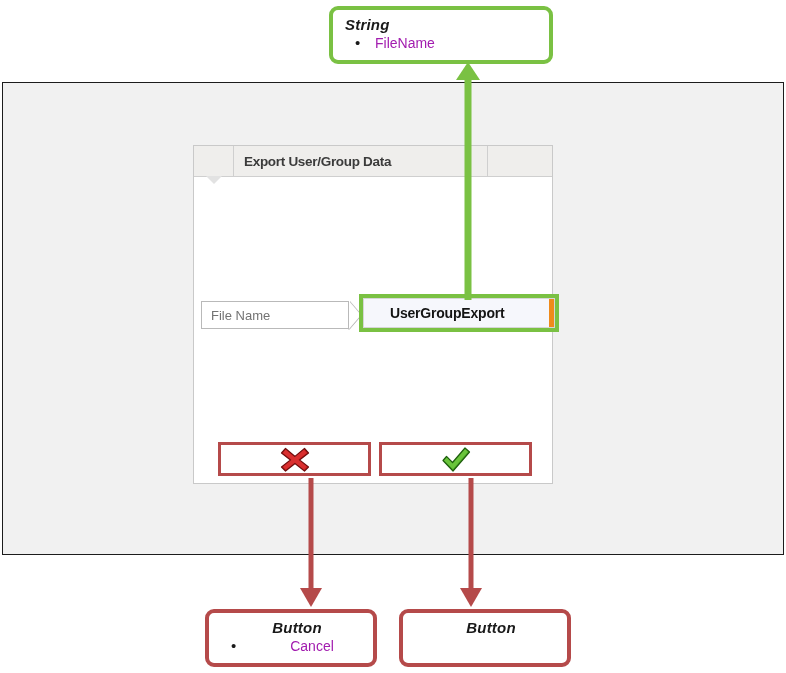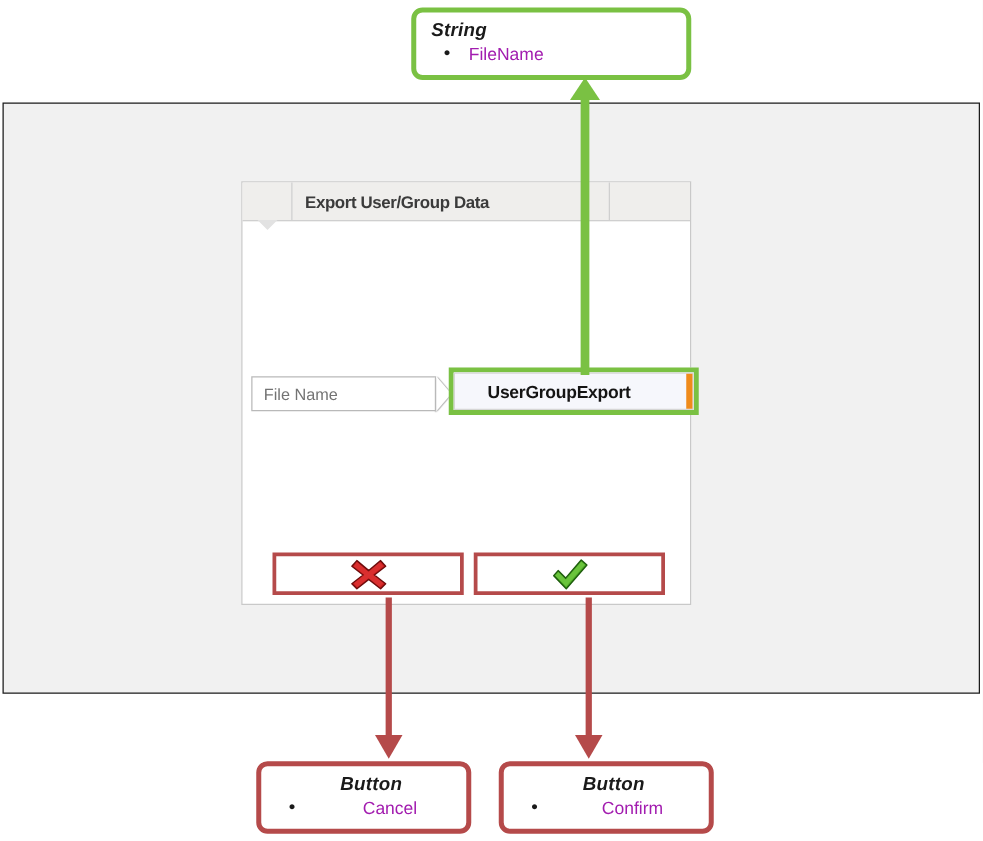--- a/index.html
+++ b/index.html
@@ -296,16 +296,13 @@
 
 <div id="callout-cancel" class="callout red">
   <div class="callout-type">Button</div>
   <ul class="callout-list">
     <li>Cancel</li>
   </ul>
 </div>
 
 <div id="callout-confirm" class="callout red">
   <div class="callout-type">Button</div>
-  <ul class="callout-list">
-    <li>Confirm</li>
-  </ul>
 </div>
 
 </body></html>

